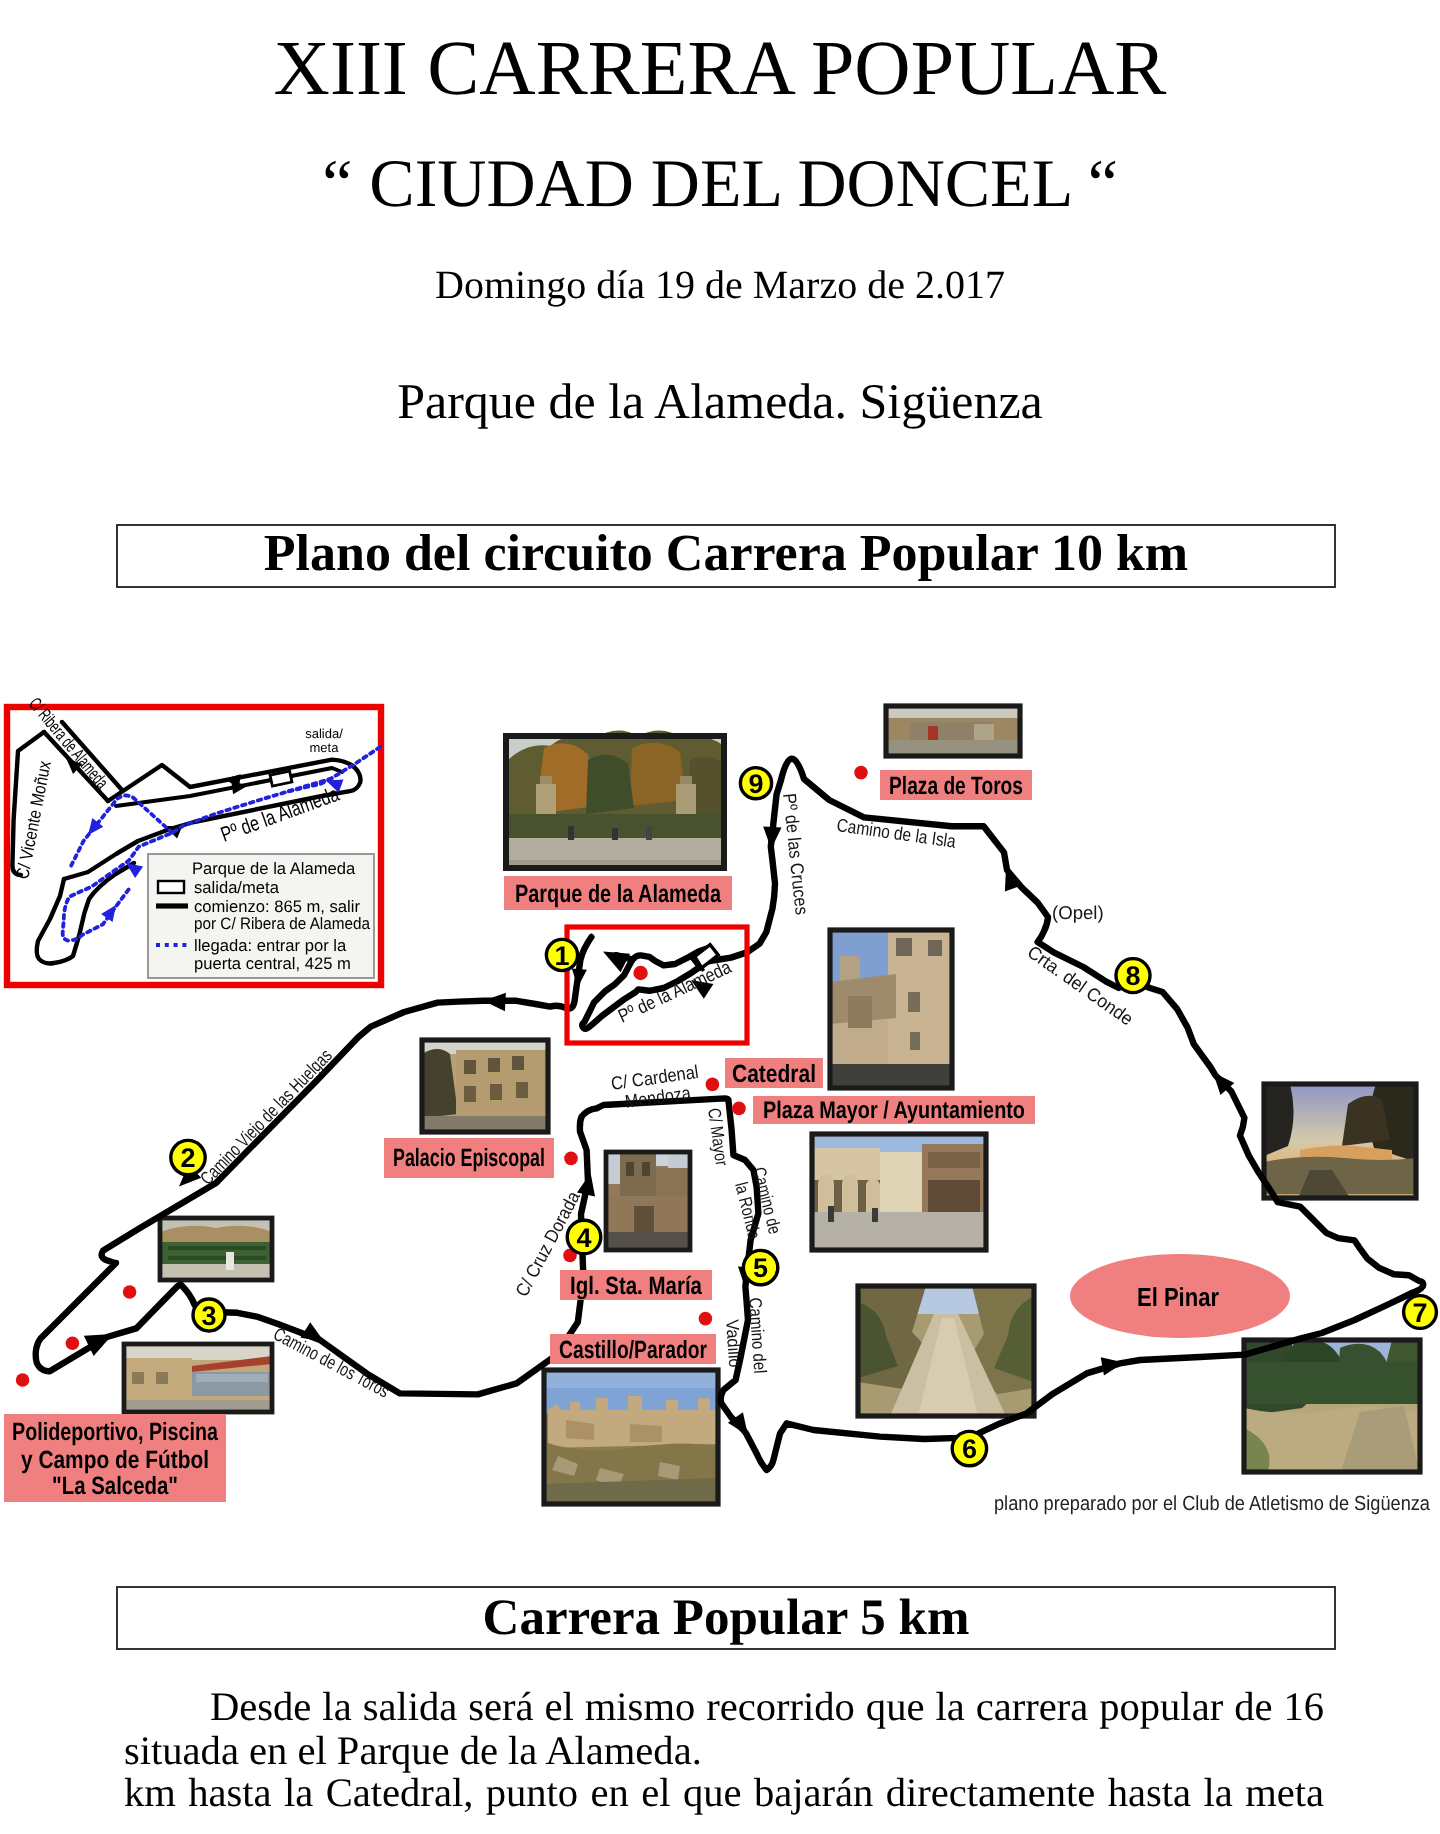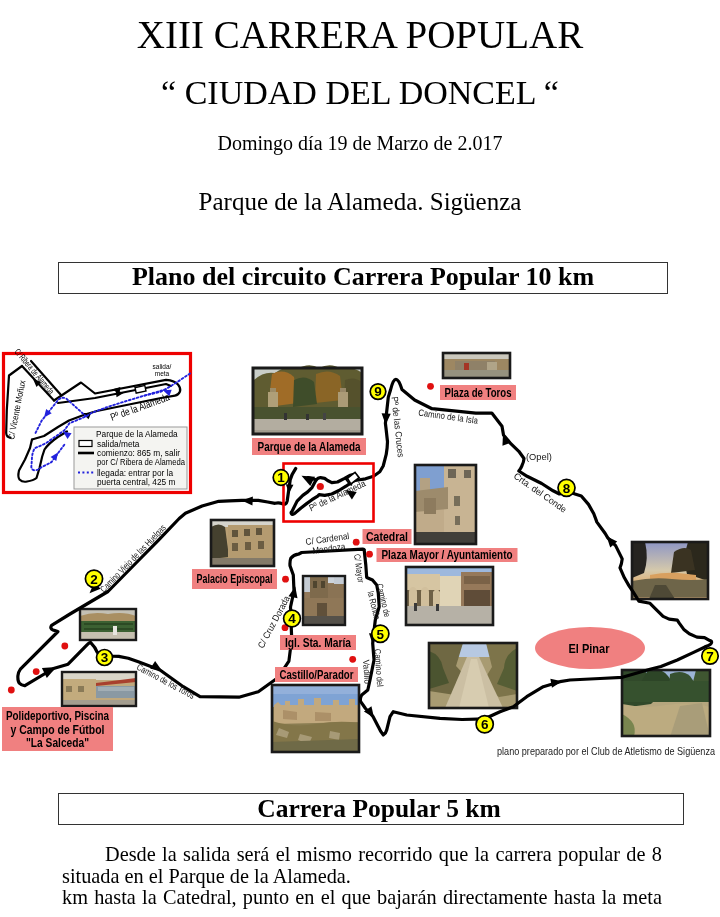--- a/index.html
+++ b/index.html
@@ -444,20 +444,20 @@
           <text x="566.5" y="492.6" fill="#000" stroke="none">8</text>
         </g>
 
       <g>
           <circle cx="378" cy="391.6" r="7.8" fill="#ffff00" stroke="#000"></circle>
           <text x="378" y="396.4" fill="#000" stroke="none">9</text>
         </g>
     </g>
   </svg>
 
-  <div class="bx" style="top:793px;height:30px;line-height:30px;font-size:25.5px;padding-left:16px;">Carrera Popular 5 km</div>
+  <div class="bx" style="top:793px;height:30px;line-height:30px;font-size:25.5px;">Carrera Popular 5 km</div>
 
   <div style="position:absolute;left:62px;top:844px;width:600px;font-size:20.3px;line-height:21.7px;">
-    <div style="text-align:justify;text-align-last:justify;text-indent:43px;">Desde la salida será el mismo recorrido que la carrera popular de 8</div>
+    <div style="text-align:justify;text-align-last:justify;text-indent:43px;">Desde la salida será el mismo recorrido que la carrera popular de 16</div>
     <div>situada en el Parque de la Alameda.</div>
     <div style="text-align:justify;text-align-last:justify;">km hasta la Catedral, punto en el que bajarán directamente hasta la meta</div>
   </div>
 </div>
 
 </body></html>

